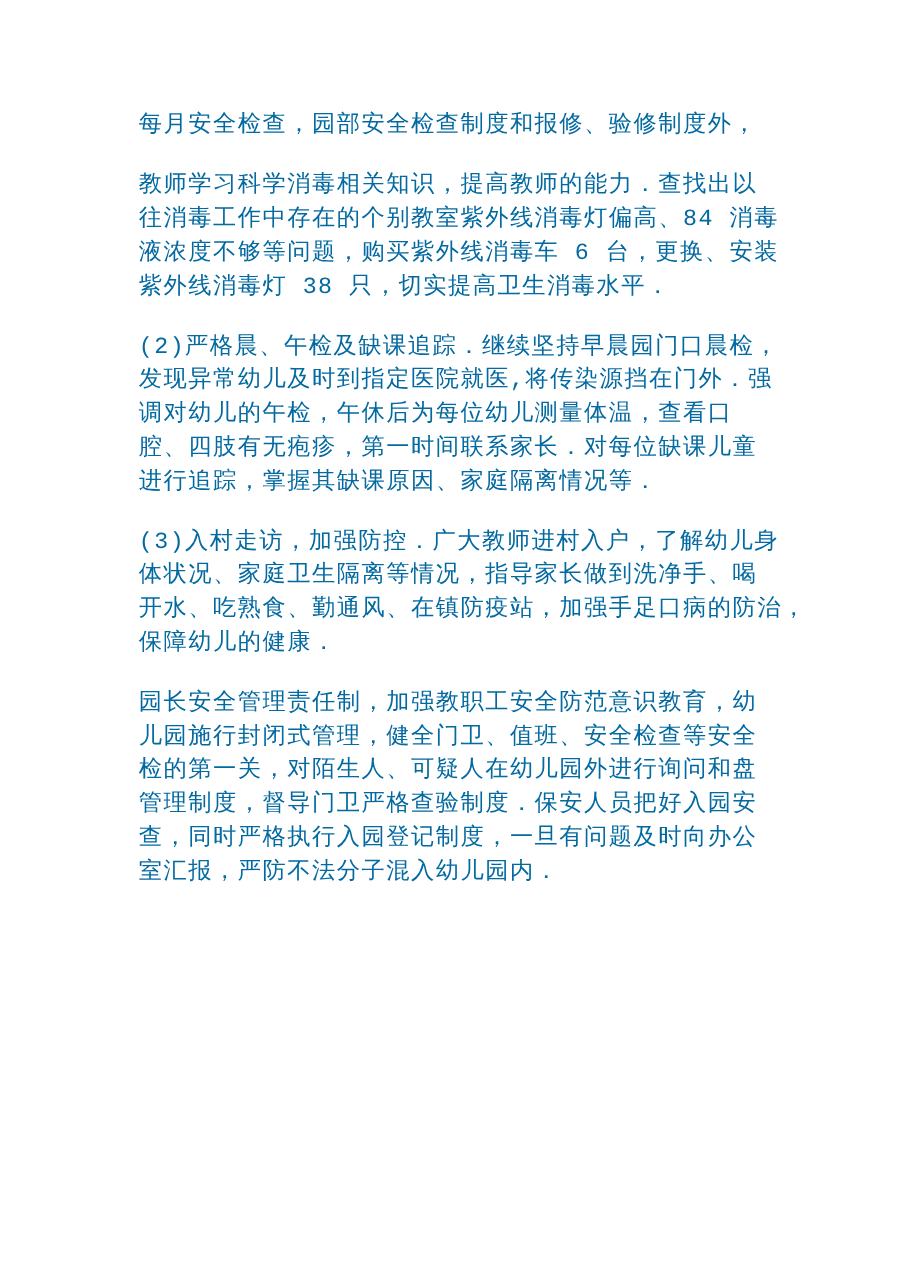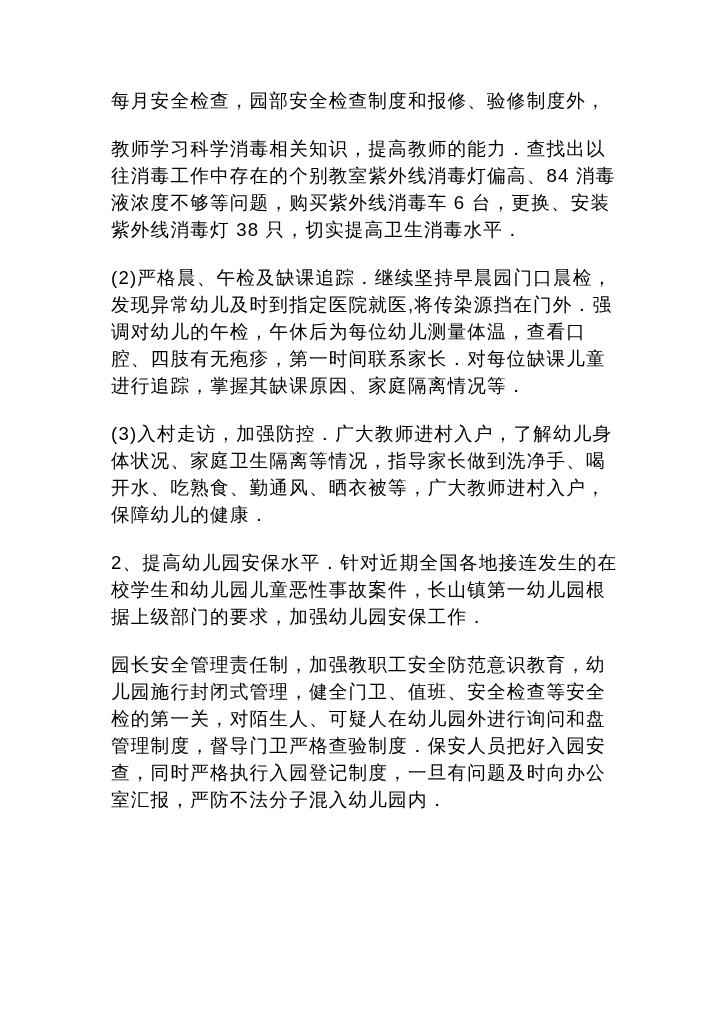--- a/index.html
+++ b/index.html
@@ -1,20 +1,20 @@
 <!DOCTYPE html>
 <html><head>
 <meta charset="utf-8">
 <style>
   html, body { margin: 0; padding: 0; background: #ffffff; }
   body { width: 720px; height: 1018px; position: relative; overflow: hidden; }
   .page {
     position: absolute; left: 111px; top: 87px; width: 502px;
-    font-family: Liberation Sans, sans-serif;
-    font-size: 18.6px; line-height: 27px; color: #000000;
+    font-family: Liberation Mono, monospace;
+    font-size: 18.6px; line-height: 27px; color: #0369a1;
     letter-spacing: 1.2px;
   }
   .para { margin: 0 0 21px 0; }
   .line { display: block; white-space: nowrap; }
 </style>
 </head>
 <body>
 
 <div class="page">
   <p class="para">
@@ -29,27 +29,22 @@
   <p class="para">
     <span class="line">(2)严格晨、午检及缺课追踪．继续坚持早晨园门口晨检，</span>
     <span class="line">发现异常幼儿及时到指定医院就医,将传染源挡在门外．强</span>
     <span class="line">调对幼儿的午检，午休后为每位幼儿测量体温，查看口</span>
     <span class="line">腔、四肢有无疱疹，第一时间联系家长．对每位缺课儿童</span>
     <span class="line">进行追踪，掌握其缺课原因、家庭隔离情况等．</span>
   </p>
   <p class="para">
     <span class="line">(3)入村走访，加强防控．广大教师进村入户，了解幼儿身</span>
     <span class="line">体状况、家庭卫生隔离等情况，指导家长做到洗净手、喝</span>
-    <span class="line">开水、吃熟食、勤通风、晒衣被等，广大教师进村入户，</span>
+    <span class="line">开水、吃熟食、勤通风、在镇防疫站，加强手足口病的防治，</span>
     <span class="line">保障幼儿的健康．</span>
-  </p>
-  <p class="para">
-    <span class="line">2、提高幼儿园安保水平．针对近期全国各地接连发生的在</span>
-    <span class="line">校学生和幼儿园儿童恶性事故案件，长山镇第一幼儿园根</span>
-    <span class="line">据上级部门的要求，加强幼儿园安保工作．</span>
   </p>
   <p class="para">
     <span class="line">园长安全管理责任制，加强教职工安全防范意识教育，幼</span>
     <span class="line">儿园施行封闭式管理，健全门卫、值班、安全检查等安全</span>
     <span class="line">检的第一关，对陌生人、可疑人在幼儿园外进行询问和盘</span>
     <span class="line">管理制度，督导门卫严格查验制度．保安人员把好入园安</span>
     <span class="line">查，同时严格执行入园登记制度，一旦有问题及时向办公</span>
     <span class="line">室汇报，严防不法分子混入幼儿园内．</span>
   </p>
 </div>

